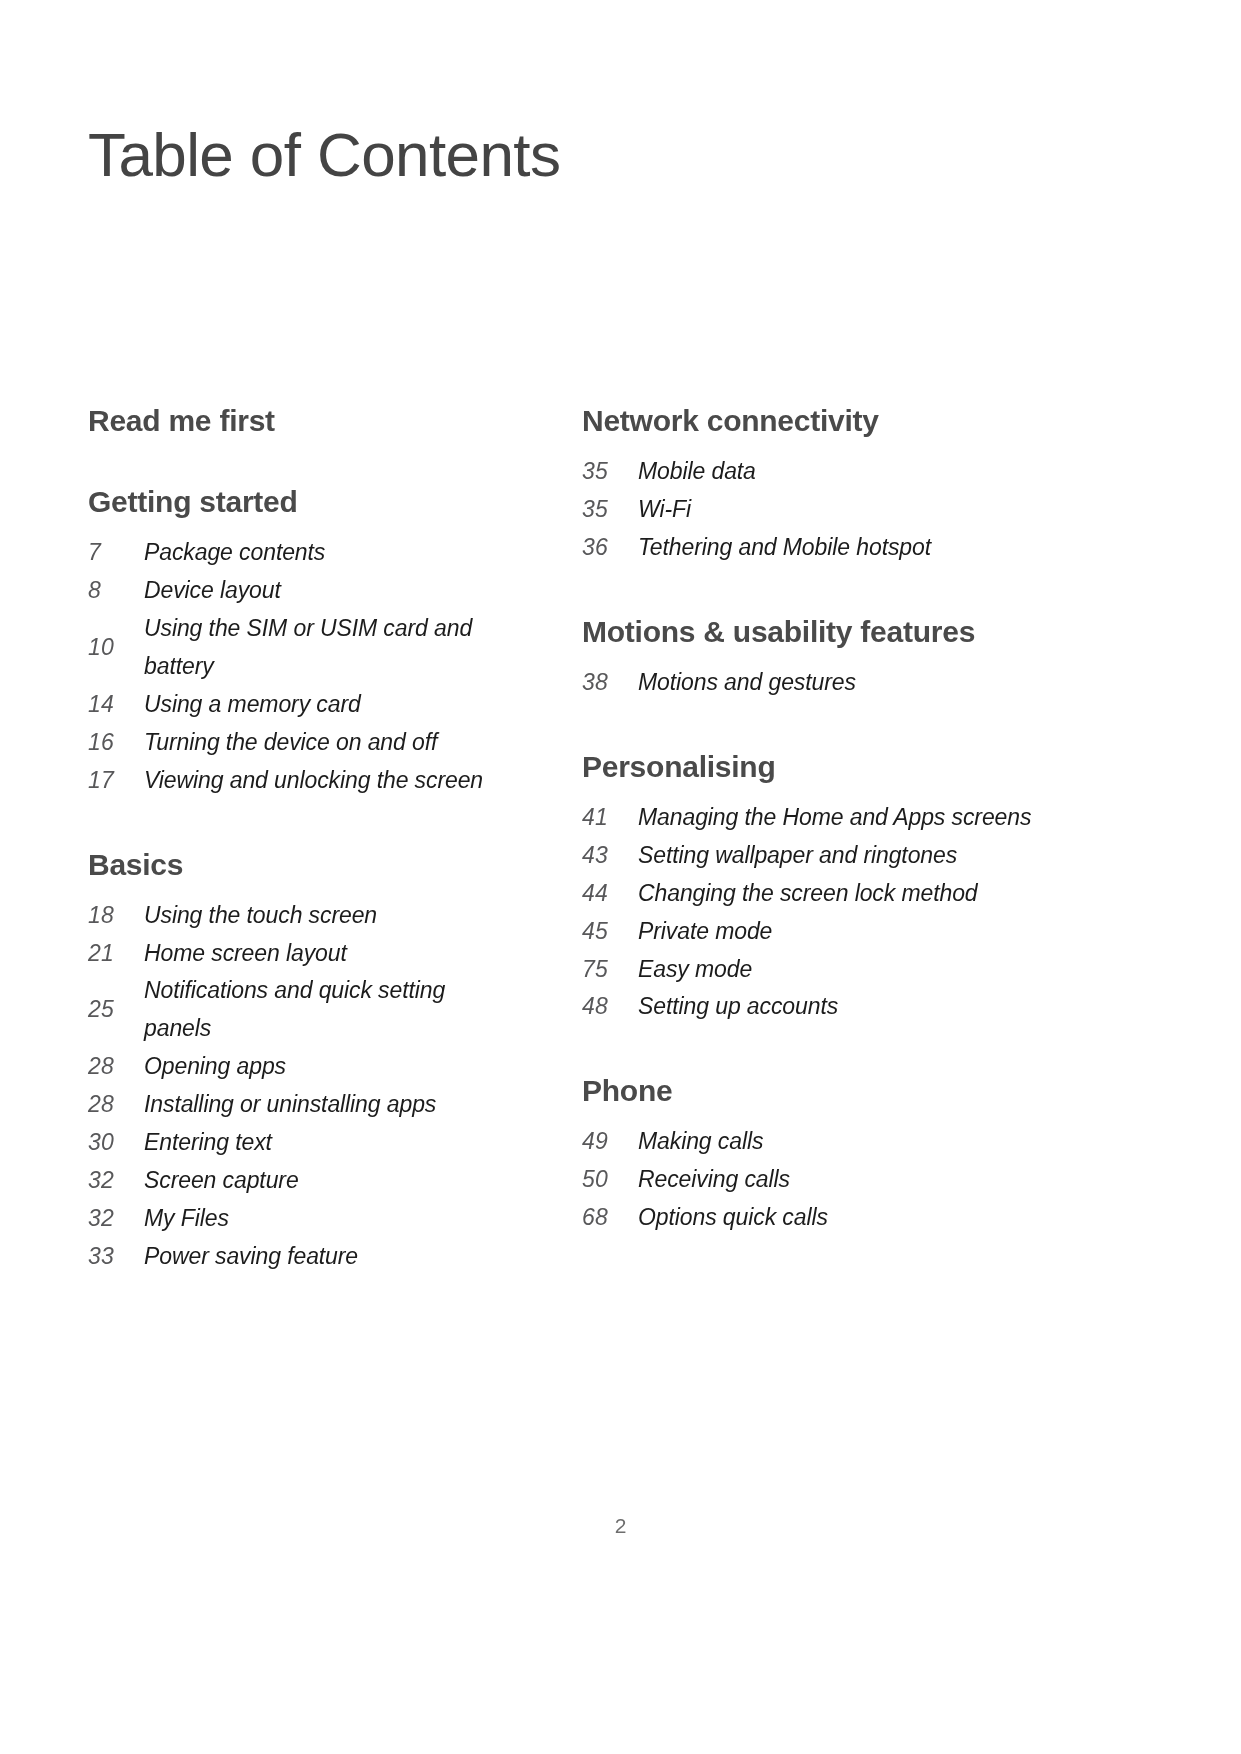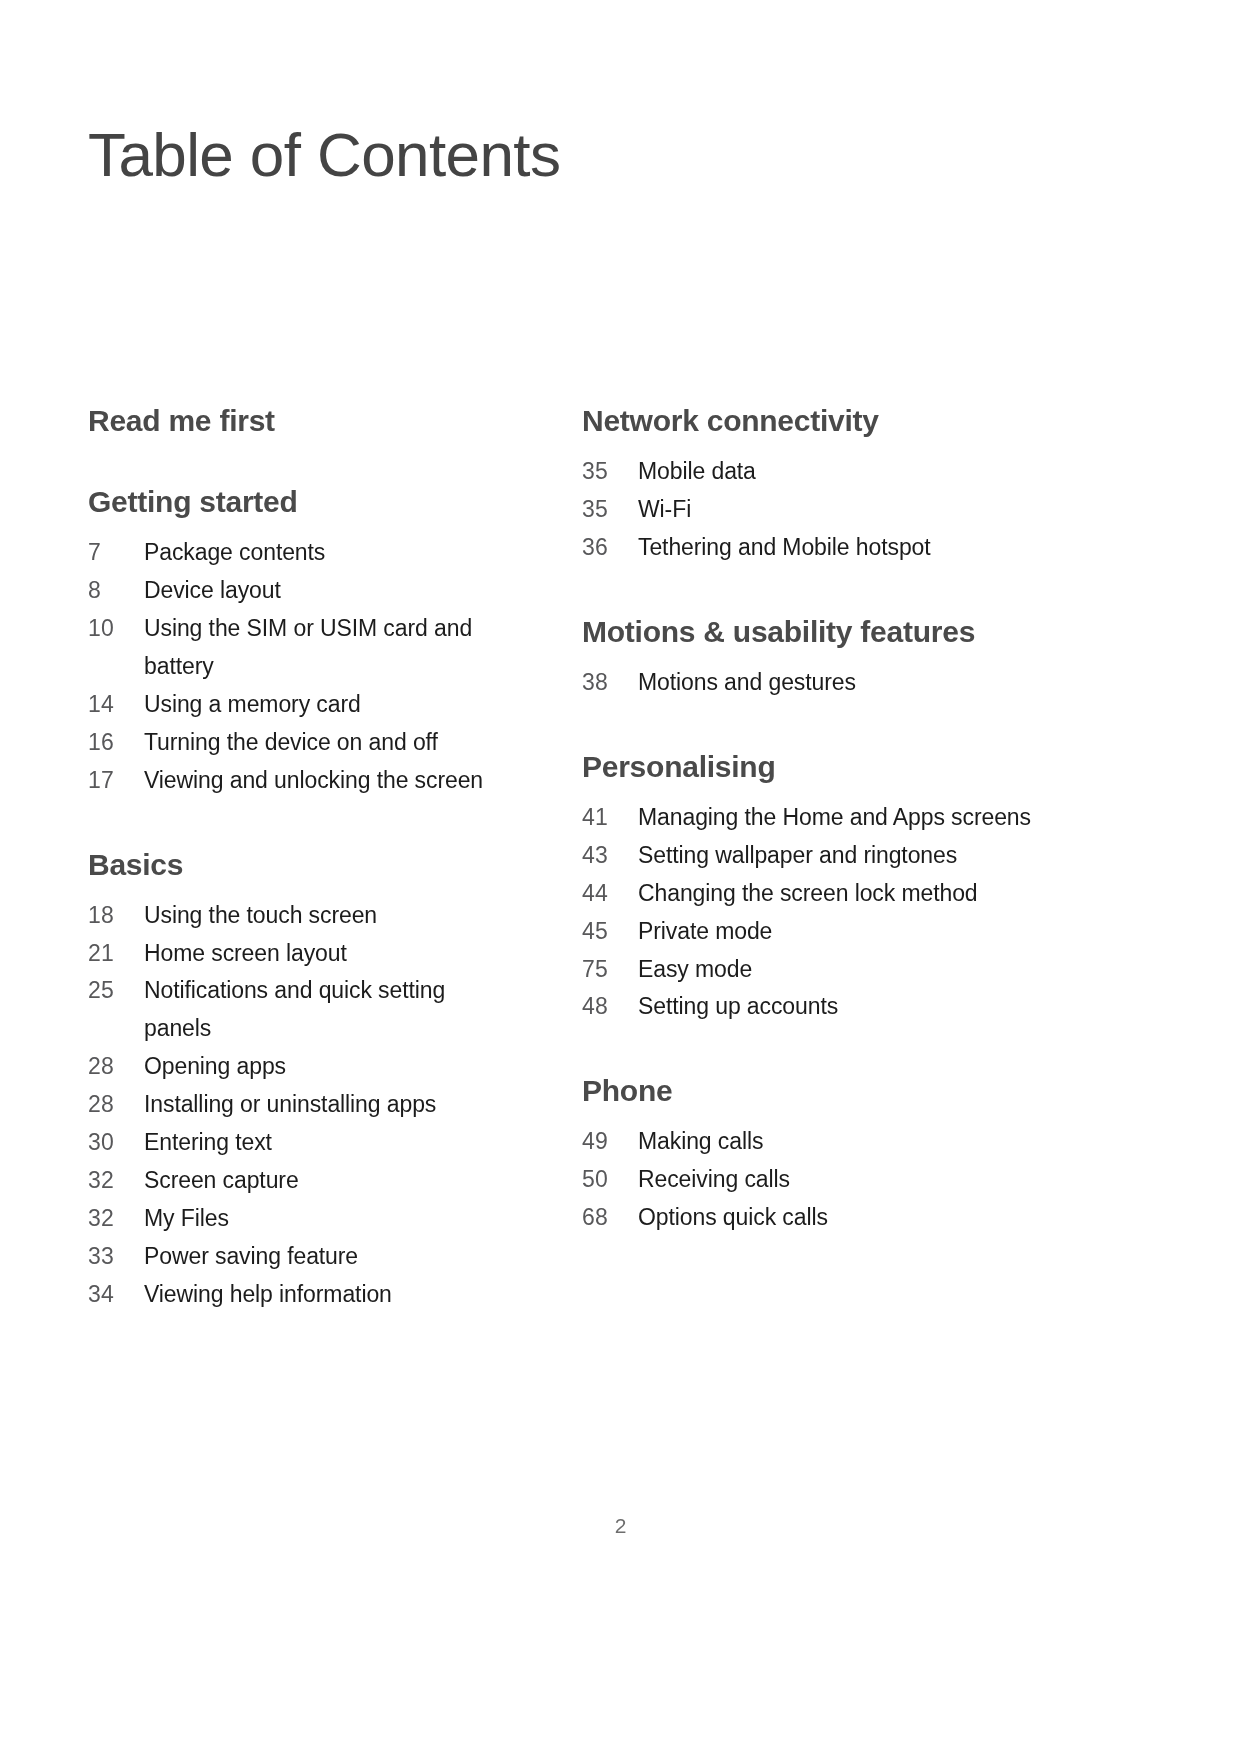--- a/index.html
+++ b/index.html
@@ -67,24 +67,25 @@
   }
 
   .entries {
     margin: 0;
     padding: 0;
     list-style: none;
   }
 
   .entry {
     display: flex;
-    align-items: flex-start;
+    align-items: center;
     font-size: 23px;
     line-height: 1.65;
     color: #1c1c1c;
+    font-style: italic;
   }
 
   .entry-page {
     flex: 0 0 auto;
     width: 56px;
     color: #58585a;
     font-size: 23px;
     letter-spacing: 0.2px;
   }
 
@@ -183,24 +184,20 @@
               <span class="entry-title">Screen capture</span>
             </li>
             <li class="entry">
               <span class="entry-page">32</span>
               <span class="entry-title">My Files</span>
             </li>
             <li class="entry">
               <span class="entry-page">33</span>
               <span class="entry-title">Power saving feature</span>
             </li>
-            <li class="entry">
-              <span class="entry-page">34</span>
-              <span class="entry-title">Viewing help information</span>
-            </li>
           </ul>
         </div>
       </div>
 
     <div class="col col-right">
         <div class="section">
           <div class="section-heading">Network connectivity</div>
           <ul class="entries">
             <li class="entry">
               <span class="entry-page">35</span>

